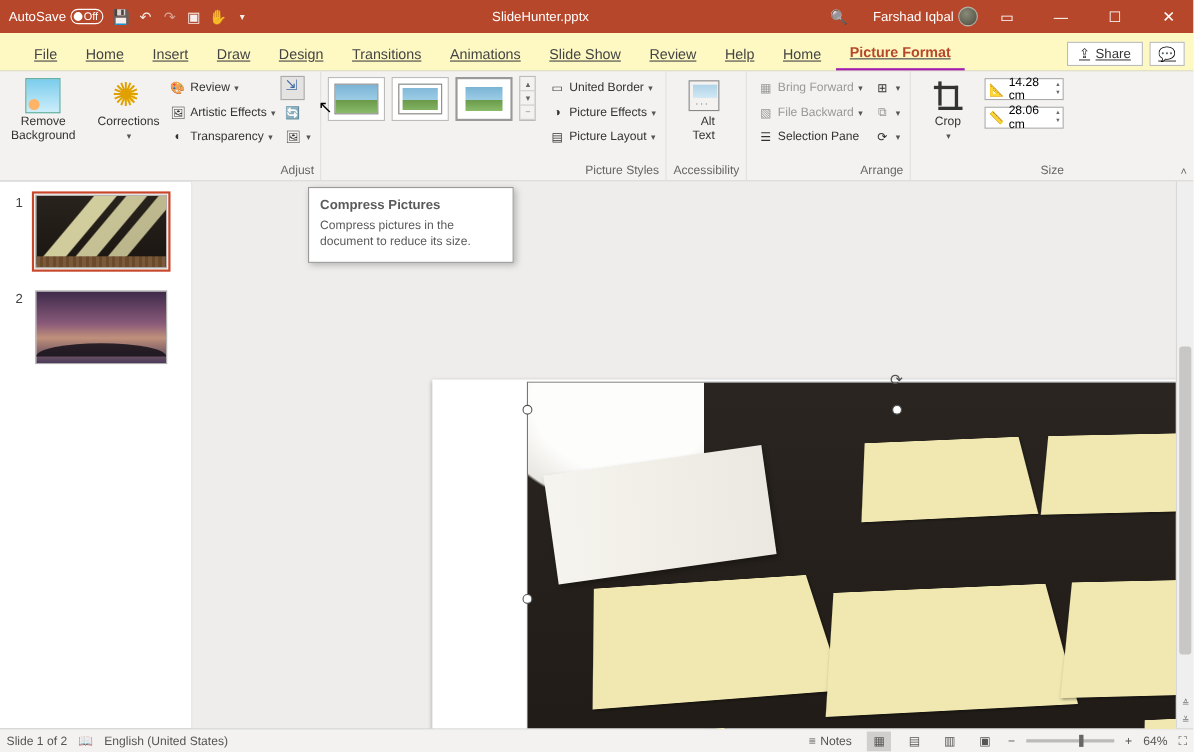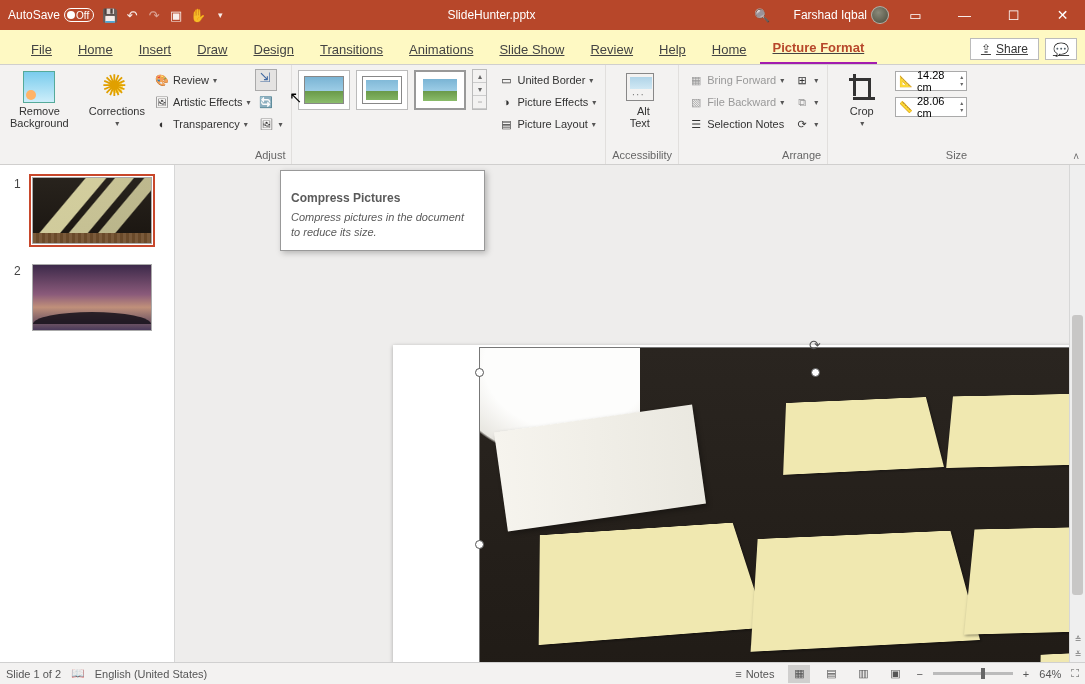--- a/index.html
+++ b/index.html
@@ -58,23 +58,23 @@
 .alt-icon { width: 28px; height: 28px; border: 1px solid #888; position: relative; }
 .alt-icon::before { content: ""; position: absolute; left: 3px; top: 3px; width: 22px; height: 12px; background: linear-gradient(#b0d4e8,#d0e8f4); }
 .alt-icon::after { content: "···"; position: absolute; bottom: 0; left: 5px; color: #777; letter-spacing: 1px; font-size: 10px; }
 .crop-icon { width: 26px; height: 26px; position: relative; }
 .crop-icon::before { content: ""; position: absolute; left: 4px; top: 0; width: 3px; height: 22px; background: #333; }
 .crop-icon::after { content: ""; position: absolute; top: 4px; left: 0; width: 22px; height: 3px; background: #333; }
 .crop-icon2 { position: absolute; right: 0; bottom: 0; width: 22px; height: 3px; background: #333; }
 .crop-icon3 { position: absolute; right: 4px; top: 4px; width: 3px; height: 22px; background: #333; }
 
 
-.tooltip { position: absolute; left: 280px; top: 170px; background: #fff; border: 1px solid #999; box-shadow: 2px 2px 6px rgba(0,0,0,.25); padding: 20px 10px 10px 10px; width: 205px; font-size: 11px; z-index: 50; }
+.tooltip { position: absolute; left: 280px; top: 170px; background: #fff; border: 1px solid #999; box-shadow: 2px 2px 6px rgba(0,0,0,.25); padding: 8px 10px 10px 10px; width: 187px; font-size: 11px; z-index: 50; }
 .tooltip-title { font-weight: 700; color: #5a5a5a; margin-bottom: 5px; font-size: 12px; }
-.tooltip-body { color: #5a5a5a; line-height: 1.35; font-style: italic; }
+.tooltip-body { color: #5a5a5a; line-height: 1.35; }
 
 
 .cursor { position: absolute; left: 289px; top: 88px; font-size: 16px; z-index: 60; pointer-events: none; color: #000; }
 
 
 .content { flex: 1; display: flex; background: #f0f0f0; }
 .thumbs { width: 175px; background: #fff; border-right: 1px solid #d7d7d7; padding-top: 12px; display: flex; flex-direction: column; gap: 20px; }
 .thumb-item { display: flex; gap: 6px; padding-left: 14px; }
 .thumb-num { font-size: 12px; color: #444; width: 12px; }
 .thumb-box { width: 120px; height: 67px; border: 1px solid #aaa; background: #222; position: relative; }
@@ -255,20 +255,21 @@
             <span>Picture Effects</span>
             <span class="chev">▾</span>
           </div>
         <div class="smallrow">
             <span class="sicon">▤</span>
             <span>Picture Layout</span>
             <span class="chev">▾</span>
           </div>
       </div>
     </div>
+    <div class="group-label">Picture Styles</div>
   </div>
 
   <div class="group">
     <div class="group-content">
       <div class="bigbtn">
         <div class="bigicon">
             <div class="alt-icon"></div>
           </div>
         <span style="white-space:pre-line;text-align:right;">Alt
 Text</span>
@@ -285,21 +286,21 @@
             <span>Bring Forward</span>
             <span class="chev">▾</span>
           </div>
         <div class="smallrow" style="color:#999;">
             <span class="sicon">▧</span>
             <span>File Backward</span>
             <span class="chev">▾</span>
           </div>
         <div class="smallrow">
             <span class="sicon">☰</span>
-            <span>Selection Notes</span>
+            <span>Selection Pane</span>
           </div>
       </div>
       <div class="colstack">
         <div class="smallrow">
             <span class="sicon">⊞</span>
             <span class="chev">▾</span>
           </div>
         <div class="smallrow" style="color:#999;">
             <span class="sicon">⧉</span>
             <span class="chev">▾</span>

